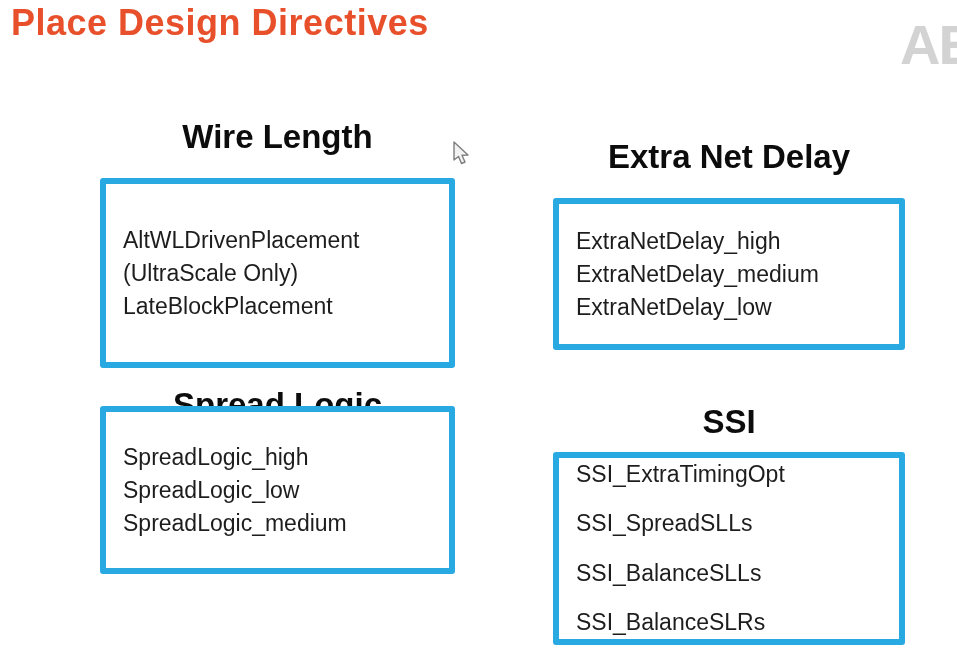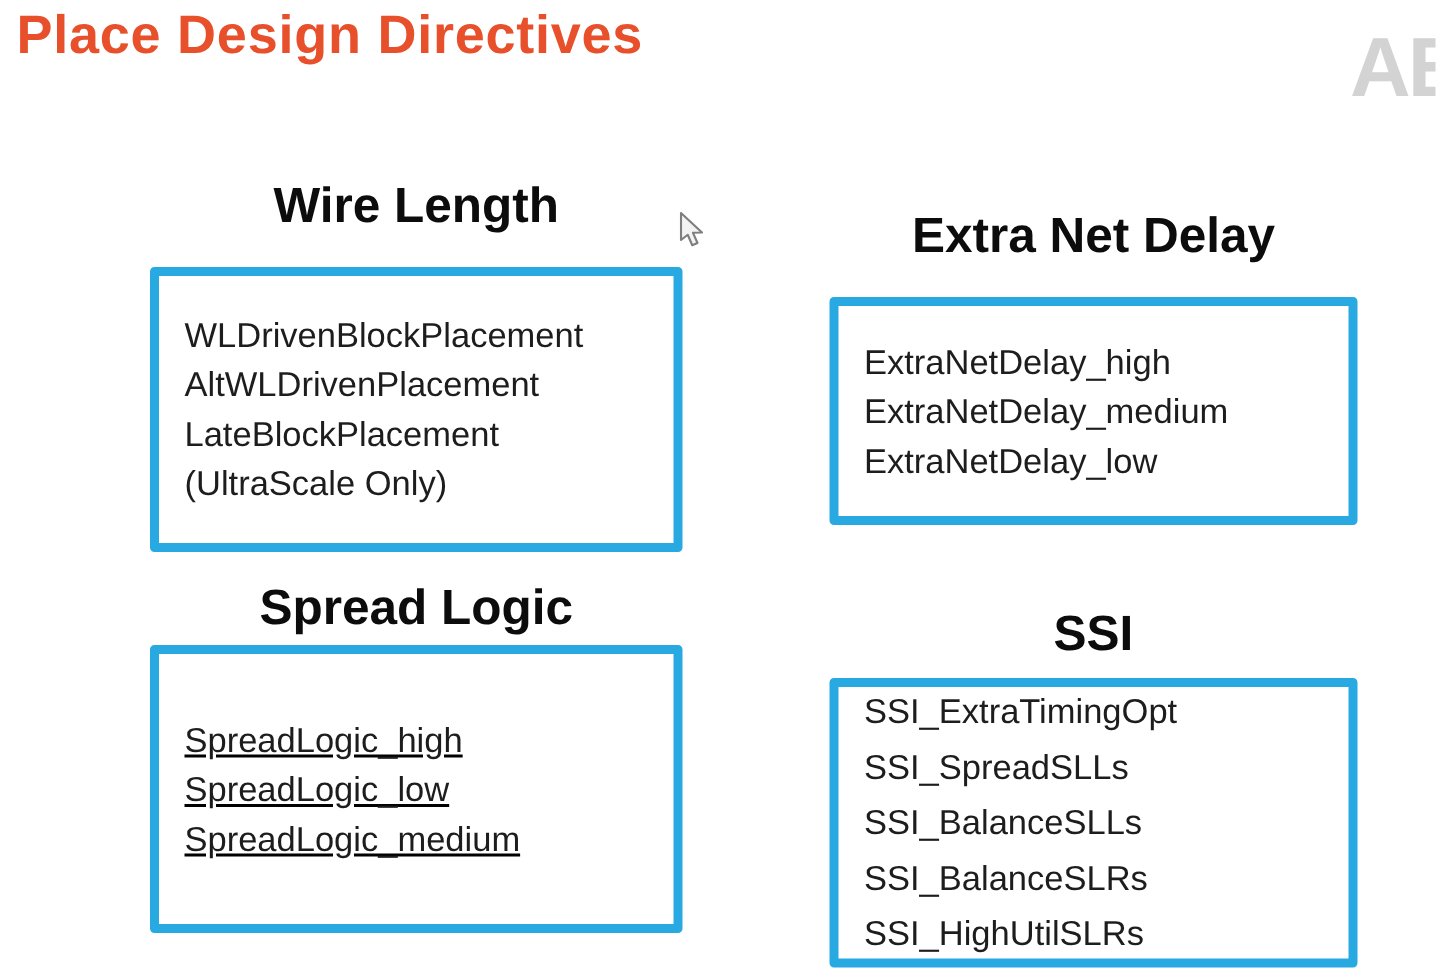--- a/index.html
+++ b/index.html
@@ -63,45 +63,44 @@
   .col-left-x   { left: 100px; width: 355px; }
   .col-right-x  { left: 553px; width: 352px; margin-top: 20px; }
 
   #wl-heading   { top: 118px; }
   #end-heading  { top: 118px; }
   #sl-heading   { top: 386px; }
   #ssi-heading  { top: 383px; }
 
   #wl-box  { top: 178px; height: 190px; }
   #end-box { top: 178px; height: 152px; }
-  #sl-box  { top: 430px; height: 192px; text-decoration: underline; }
+  #sl-box  { top: 406px; height: 168px; }
   #ssi-box { top: 432px; height: 193px; justify-content: space-between; }
 
   .cursor {
     position: absolute;
     left: 450px;
     top: 141px;
     width: 22px;
     height: 26px;
     pointer-events: none;
   }
 </style>
 </head>
 <body>
 
 <div class="slide-title">Place Design Directives</div>
 
 <div class="logo">AE</div>
 
 <div id="wl-heading" class="group-heading col-left-x">Wire Length</div>
 <div id="wl-box" class="box col-left-x">
-  <div class="item">WLDrivenBlockPlacement</div>
   <div class="item">AltWLDrivenPlacement</div>
+  <div class="item">(UltraScale Only)</div>
   <div class="item">LateBlockPlacement</div>
-  <div class="item">(UltraScale Only)</div>
 </div>
 
 <div id="end-heading" class="group-heading col-right-x">Extra Net Delay</div>
 <div id="end-box" class="box col-right-x">
   <div class="item">ExtraNetDelay_high</div>
   <div class="item">ExtraNetDelay_medium</div>
   <div class="item">ExtraNetDelay_low</div>
 </div>
 
 <div id="sl-heading" class="group-heading col-left-x">Spread Logic</div>
@@ -110,18 +109,17 @@
   <div class="item">SpreadLogic_low</div>
   <div class="item">SpreadLogic_medium</div>
 </div>
 
 <div id="ssi-heading" class="group-heading col-right-x">SSI</div>
 <div id="ssi-box" class="box col-right-x">
   <div class="item">SSI_ExtraTimingOpt</div>
   <div class="item">SSI_SpreadSLLs</div>
   <div class="item">SSI_BalanceSLLs</div>
   <div class="item">SSI_BalanceSLRs</div>
-  <div class="item">SSI_HighUtilSLRs</div>
 </div>
 
 <svg class="cursor" viewBox="0 0 22 26">
   <path d="M4 1 L4 19 L8.5 15.5 L11.5 22.5 L15 21 L12 14.2 L18 14 Z" fill="#f2f2f2" stroke="#7e7e7e" stroke-width="1.4" stroke-linejoin="round"></path>
 </svg>
 
 </body></html>

